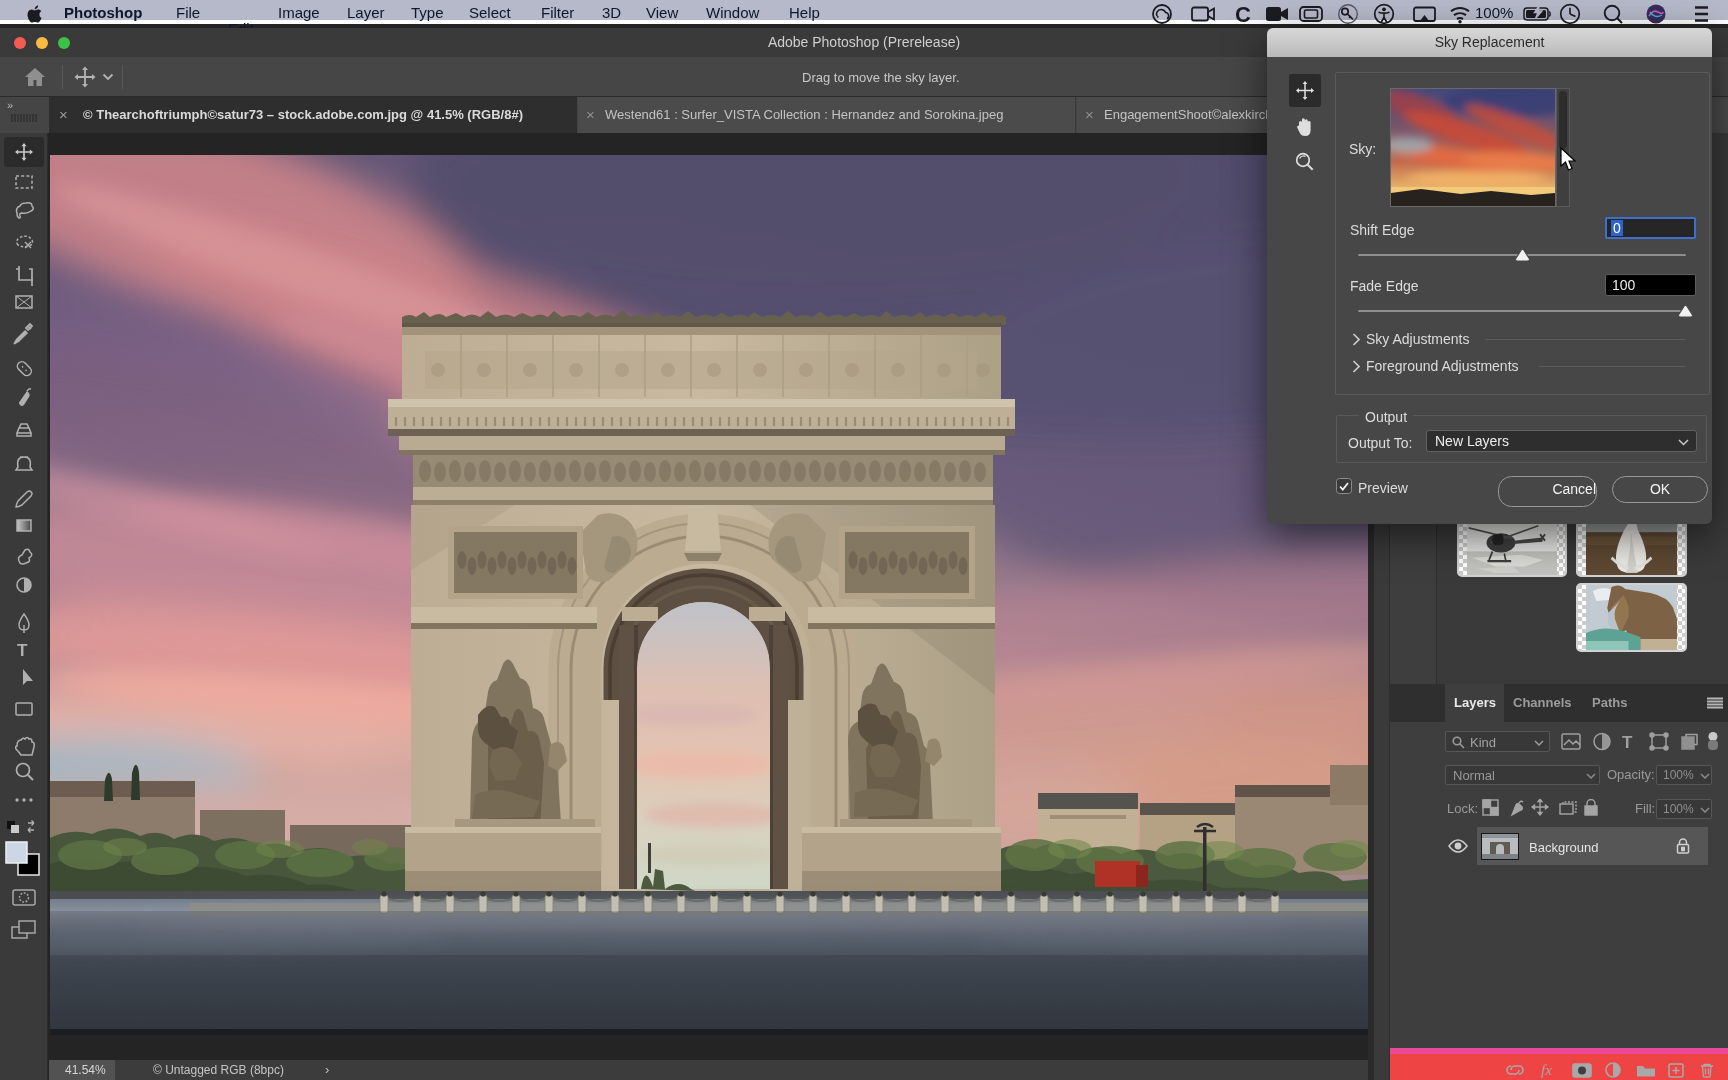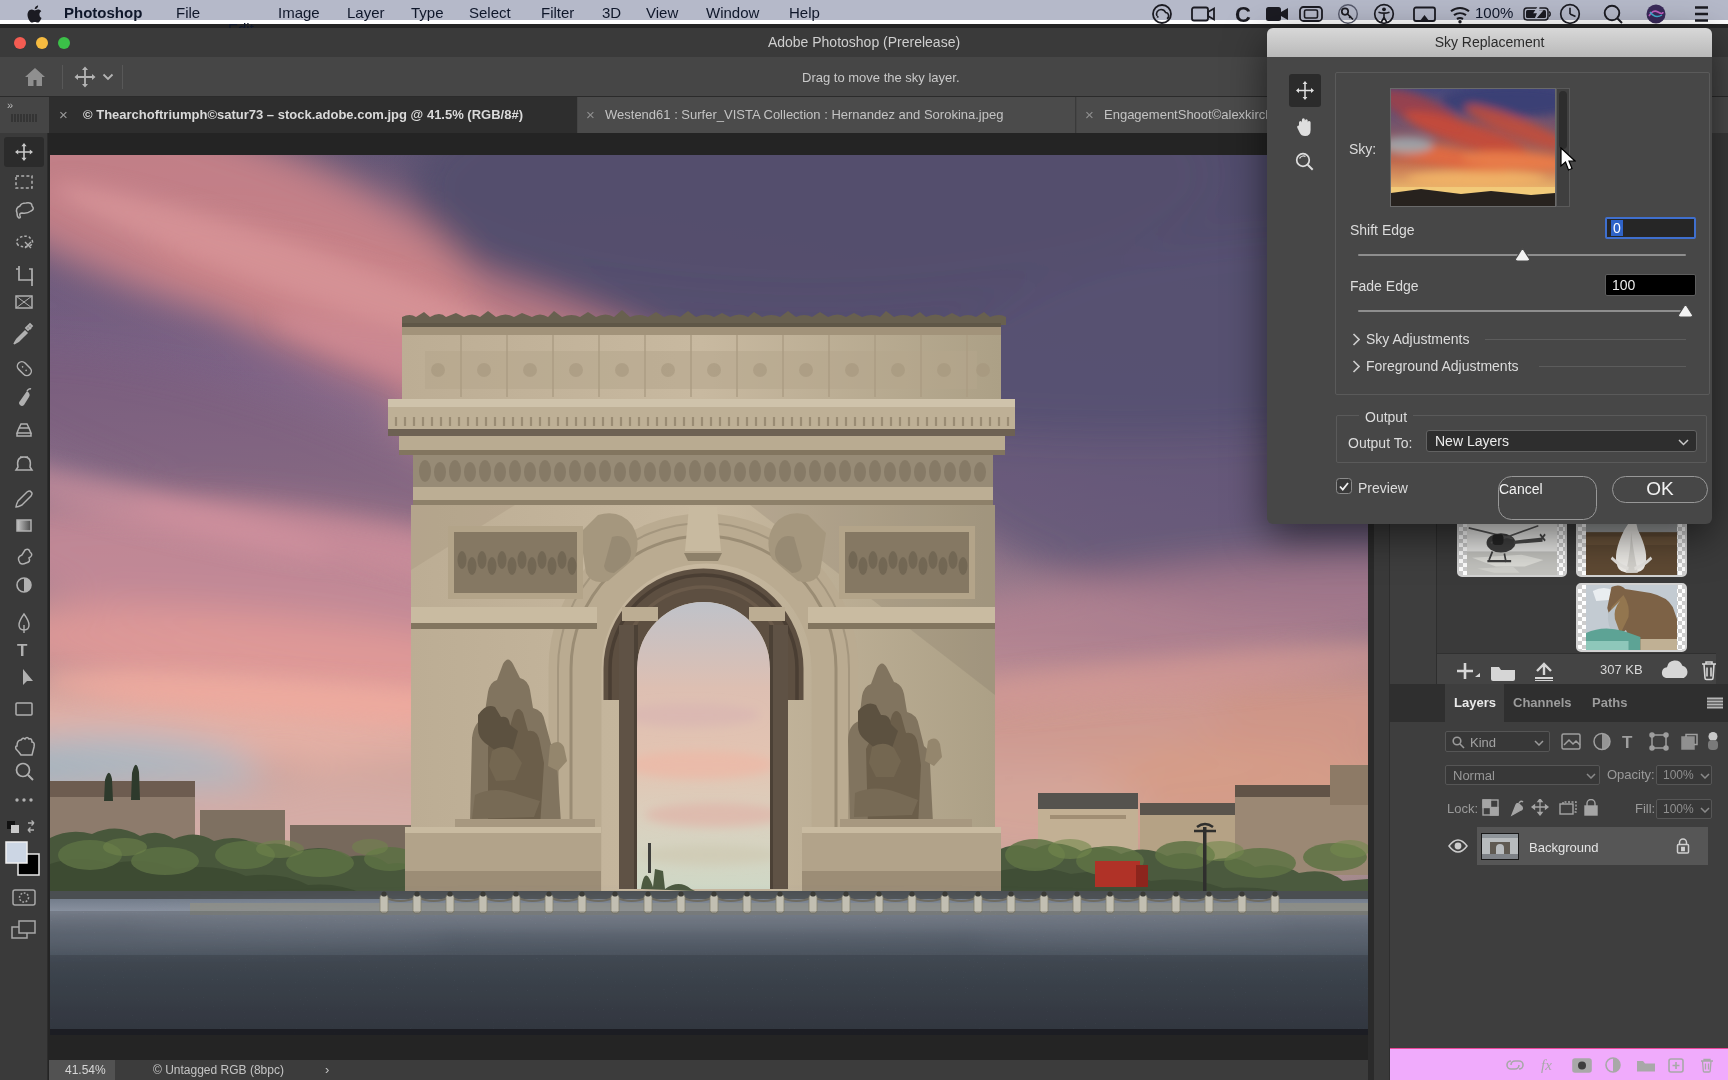--- a/index.html
+++ b/index.html
@@ -663,37 +663,20 @@
       <path d="M8 6 q14-6 24 0 q12-4 18 2 l-8 6 -30 2z" fill="#e9edf0"></path>
       <path d="M30 2 q10-4 16 2 l30 4 q20 4 26 14 l5 12 v31 h-50 l-10-20 q-8 6-14 2 l-8-24z" fill="#7d6246"></path>
       <path d="M44 10 q8 10 6 22 l-8 14 -10-4 q-6-10-2-20z" fill="#93764f"></path>
       <path d="M40 16 q-8 8-6 18 l6 14 -6 4 q-10-12-8-24z" fill="#b9c2c8"></path>
       <path d="M0 48 q20-8 44-2 l20 6 v13 h-64z" fill="#5da395"></path>
       <path d="M0 56 h50 v9 h-50z" fill="#8ec7ba"></path>
       <path d="M64 54 h43 v11 h-43z" fill="#c0b094"></path>
     </svg>
   </div>
 
-  <div class="abs" style="left:69px;top:520px;width:279px;height:34px;background:#444444;border-top:1px solid #303030;">
-    <svg class="abs" style="left:18px;top:7px" width="110" height="20" viewBox="0 0 110 20" fill="none" stroke="#d6d6d6">
-      <path d="M10 2 v16 M2 10 h16" stroke-width="2.6"></path>
-      <path d="M20 16 l5 0 0-4z" fill="#d6d6d6" stroke="none"></path>
-      <path d="M36 6 l8 0 2 3 14 0 0 9 q0 2-2 2 l-20 0 q-2 0-2-2z" fill="#d6d6d6" stroke="none"></path>
-      <path d="M82 10 l7-7 7 7 M89 3 v11" stroke-width="2.4"></path>
-      <path d="M80 17 h18 M80 20 h18" stroke-width="1.8"></path>
-    </svg>
-    <div class="abs" style="left:163px;top:8px;color:#d8d8d8;font-size:13px;">307 KB</div>
-    <svg class="abs" style="left:221px;top:6px" width="36" height="22" viewBox="0 0 36 22">
-      <path d="M8 18 a5.5 5.5 0 0 1 1-10.8 a8 8 0 0 1 15.4-1.5 a6.6 6.6 0 0 1 1.4 12.3z" fill="#d6d6d6"></path>
-    </svg>
-    <svg class="abs" style="left:263px;top:5px" width="18" height="22" viewBox="0 0 18 22" fill="none" stroke="#d6d6d6" stroke-width="1.6">
-      <path d="M2 5 h14 M6 5 v-2 h6 v2 M4 5 l1 14 q0 1.5 1.5 1.5 h5 q1.5 0 1.5-1.5 l1-14"></path>
-      <path d="M7 8.5 v9 M11 8.5 v9"></path>
-    </svg>
-  </div>
 
   <div class="abs" style="left:22px;top:551px;width:338px;height:38px;background:#2f2f2f;">
     <div class="abs" style="left:55px;top:0;width:59px;height:38px;background:#3e3e3e;color:#eaeaea;font-weight:bold;font-size:13px;padding:11px 0 0 9px;">Layers</div>
     <div class="abs" style="left:123px;top:11px;color:#9c9c9c;font-size:13px;font-weight:bold;">Channels</div>
     <div class="abs" style="left:202px;top:11px;color:#9c9c9c;font-size:13px;font-weight:bold;">Paths</div>
     <svg class="abs" style="left:317px;top:13px" width="16" height="12" viewBox="0 0 16 12" stroke="#b5b5b5" stroke-width="1.8">
       <path d="M0 1.5 h16 M0 4.5 h16 M0 7.5 h16 M0 10.5 h16"></path>
     </svg>
   </div>
   <div class="abs" style="left:22px;top:589px;width:338px;height:358px;background:#3e3e3e;"></div>
@@ -773,21 +756,21 @@
       <rect x="0" y="20" width="36" height="5" fill="#7e8287"></rect>
     </svg>
   </div>
   <div class="abs" style="left:161px;top:707px;color:#e4e4e4;font-size:13px;">Background</div>
   <svg class="abs" style="left:308px;top:705px" width="14" height="16" viewBox="0 0 14 16" fill="none" stroke="#d0d0d0" stroke-width="1.5">
     <rect x="1.5" y="6.5" width="11" height="8.5" rx="1"></rect>
     <path d="M3.5 6.5 v-2 a3.5 3.5 0 0 1 7 0 v2"></path>
     <rect x="5.8" y="9.5" width="2.4" height="3" fill="#d0d0d0"></rect>
   </svg>
 
-  <div class="abs" style="left:22px;top:915px;width:338px;height:32px;background:#f0abfc;border-top:1px solid #ec4899;">
+  <div class="abs" style="left:22px;top:915px;width:338px;height:32px;background:#ef4444;border-top:6px solid #ec4899;">
     <svg class="abs" style="left:95px;top:7px" width="240" height="18" viewBox="0 0 240 18" fill="none" stroke="#a8a8a8" stroke-width="1.6">
       <path d="M8 9 a4 4 0 0 1 4-4 h4 a4 4 0 0 1 0 8 M16 9 a4 4 0 0 1-4 4 H8 a4 4 0 0 1 0-8" transform="translate(18,0)"></path>
       <text x="56" y="14" font-size="15" font-style="italic" fill="#a8a8a8" stroke="none" font-family="Liberation Serif">fx</text>
       <rect x="88" y="3" width="18" height="13" rx="2" fill="#a8a8a8"></rect>
         <circle cx="97" cy="9.5" r="4" fill="#3e3e3e" stroke="none"></circle>
       <circle cx="128" cy="9" r="7"></circle>
         <path d="M123 4 L133 14 M128 2 a7 7 0 0 1 0 14z" fill="#a8a8a8" stroke="none"></path>
       <path d="M152 5 h6 l2 2.5 h10 v8 h-18z" fill="#a8a8a8" stroke="none"></path>
       <rect x="184" y="3" width="14" height="13" rx="2"></rect>
         <path d="M191 6 v7 M187.5 9.5 h7"></path>
@@ -896,15 +879,15 @@
         <path d="M1 1 l4.5 4.5 L10 1"></path>
       </svg>
   </div>
 
   <div class="abs" style="left:69px;top:450px;width:16px;height:16px;background:#393939;border:1px solid #8b8b8b;border-radius:3.5px;">
     <svg class="abs" style="left:2px;top:3px" width="10" height="9" viewBox="0 0 10 9" fill="none" stroke="#f0f0f0" stroke-width="1.8">
         <path d="M1 4.5 L3.8 7.5 L9 1"></path>
       </svg>
   </div>
   <div class="lbl" style="left:91px;top:452px;">Preview</div>
-  <div class="abs" style="left:231px;top:448px;width:99px;height:44px;border:1.5px solid #989898;border-radius:13.5px;color:#f2f2f2;font-size:14px;text-align:left;line-height:24px;">Cancel</div>
-  <div class="abs" style="left:345px;top:448px;width:96px;height:27px;border:1.5px solid #989898;border-radius:13.5px;color:#f2f2f2;font-size:19px;text-align:center;line-height:24px;">OK</div>
+  <div class="abs" style="left:231px;top:448px;width:99px;height:31px;border:1.5px solid #989898;border-radius:13.5px;color:#f2f2f2;font-size:14px;text-align:right;line-height:24px;">Cancel</div>
+  <div class="abs" style="left:345px;top:448px;width:96px;height:27px;border:1.5px solid #989898;border-radius:13.5px;color:#f2f2f2;font-size:14px;text-align:center;line-height:24px;">OK</div>
 </div>
 
 </body></html>

